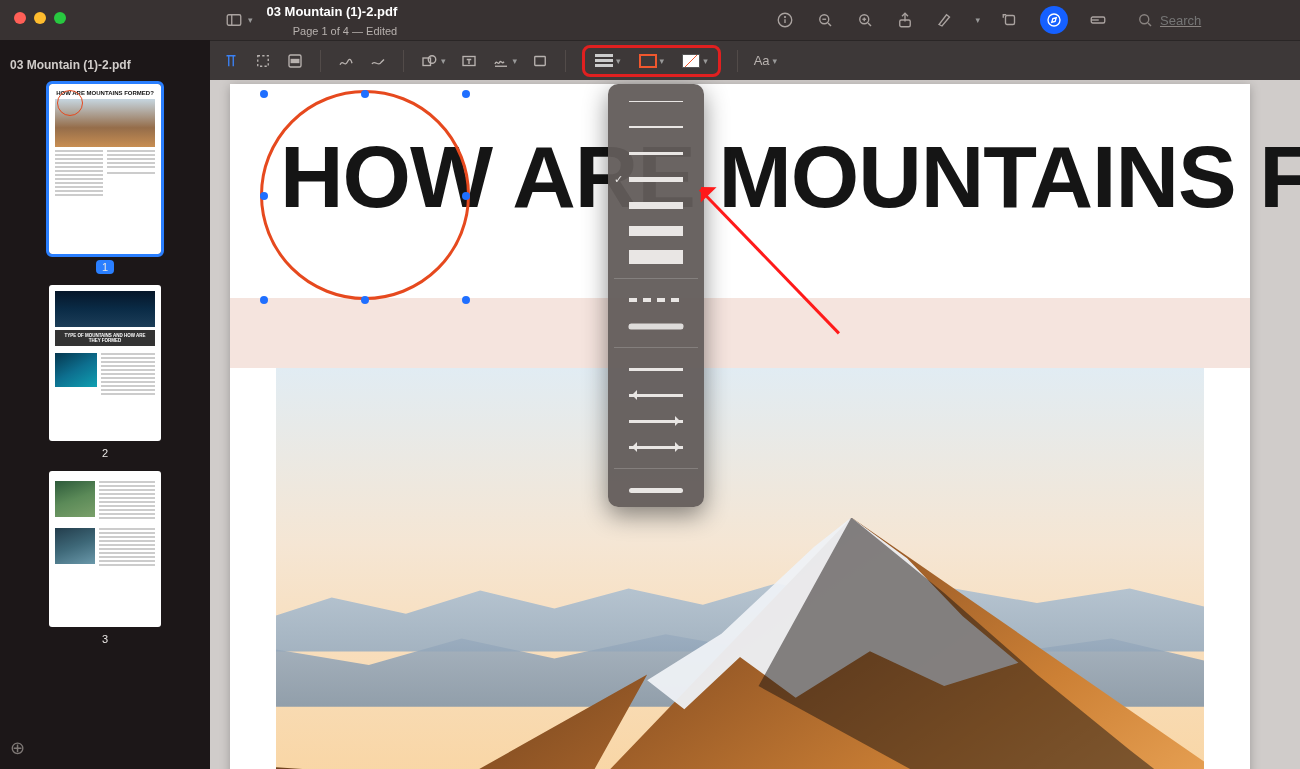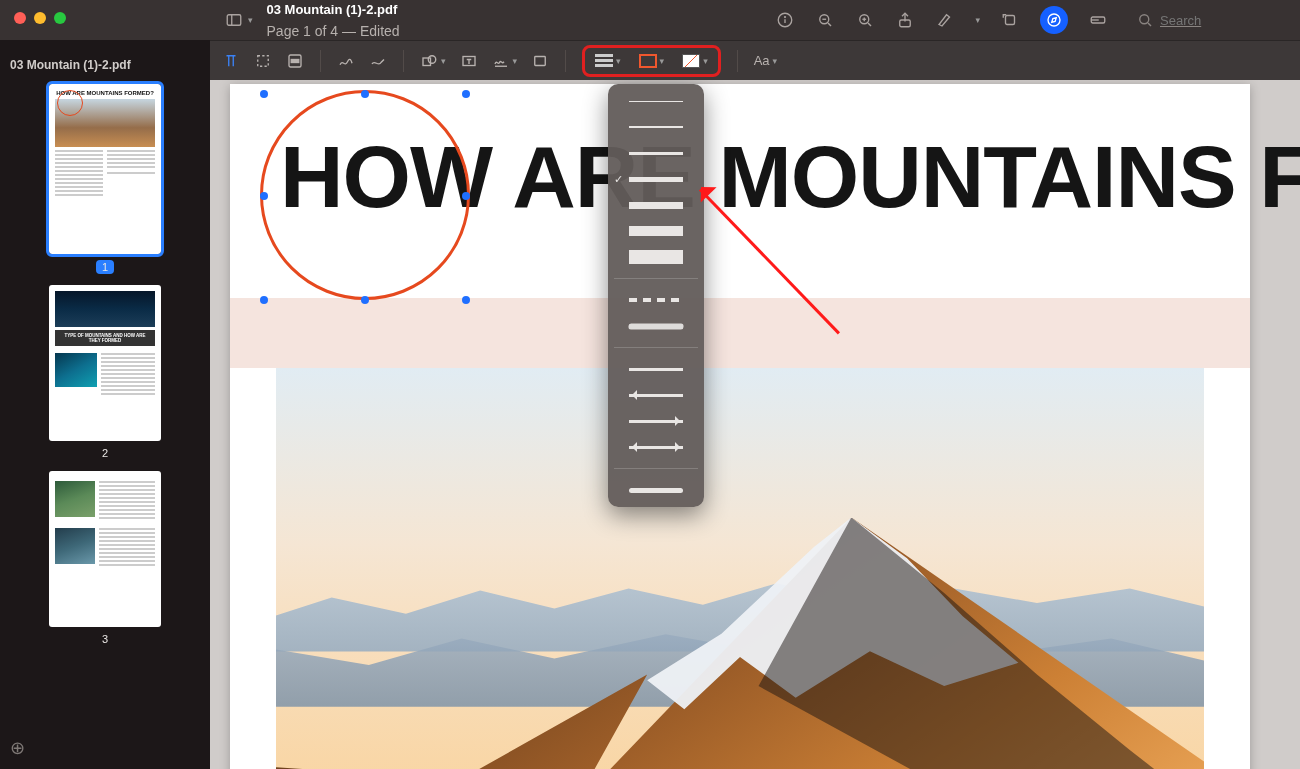--- a/index.html
+++ b/index.html
@@ -8,21 +8,21 @@
 
 .window-controls { position: absolute; top: 12px; left: 14px; display: flex; gap: 8px; }
 .wc { width: 12px; height: 12px; border-radius: 50%; }
 .wc.red { background:#ff5f57; } .wc.yel{background:#febc2e;} .wc.grn{background:#28c840;}
 
 
 .titlebar { position: absolute; top:0; left:0; right:0; height:40px; background:#383232; display:flex; align-items:center; }
 .title-left { position:absolute; left:224px; display:flex; align-items:center; gap:14px; }
 .sidebar-toggle-grp { display:flex; align-items:center; gap:4px; color:#aaa3a0; }
 .title-text { color:#fff; font-size:13px; font-weight:600; }
-.title-sub { color:#b7b1ae; font-size:14px; margin-top:6px; }
+.title-sub { color:#b7b1ae; font-size:11px; margin-top:6px;text-align:right; }
 .titlebar-right { position:absolute; right:12px; display:flex; align-items:center; gap:20px; color:#aaa3a0; }
 .ticon { width:20px; height:20px; display:flex; align-items:center; justify-content:center; cursor:pointer; }
 .markup-active { width:28px; height:28px; border-radius:50%; background:#1560ff; color:#fff; display:flex; align-items:center; justify-content:center; }
 .search-box { display:flex; align-items:center; gap:6px; padding:3px 8px; border-radius:4px; color:#8a8481; width:160px;text-decoration:underline; }
 .search-box input { background:transparent; border:none; color:#eee; font-size:13px; width:120px; outline:none; }
 
 
 .markup-bar { position:absolute; top:40px; left:210px; right:0; height:40px; background:#3d3838; border-top:1px solid #2a2626; display:flex; align-items:center; padding:0 12px; gap:14px; color:#b8b2af; font-size:13px; }
 .markup-bar .sep { width:1px; height:22px; background:#524b49; margin:0 2px; }
 .mbtn { display:flex; align-items:center; gap:3px; cursor:pointer; }

